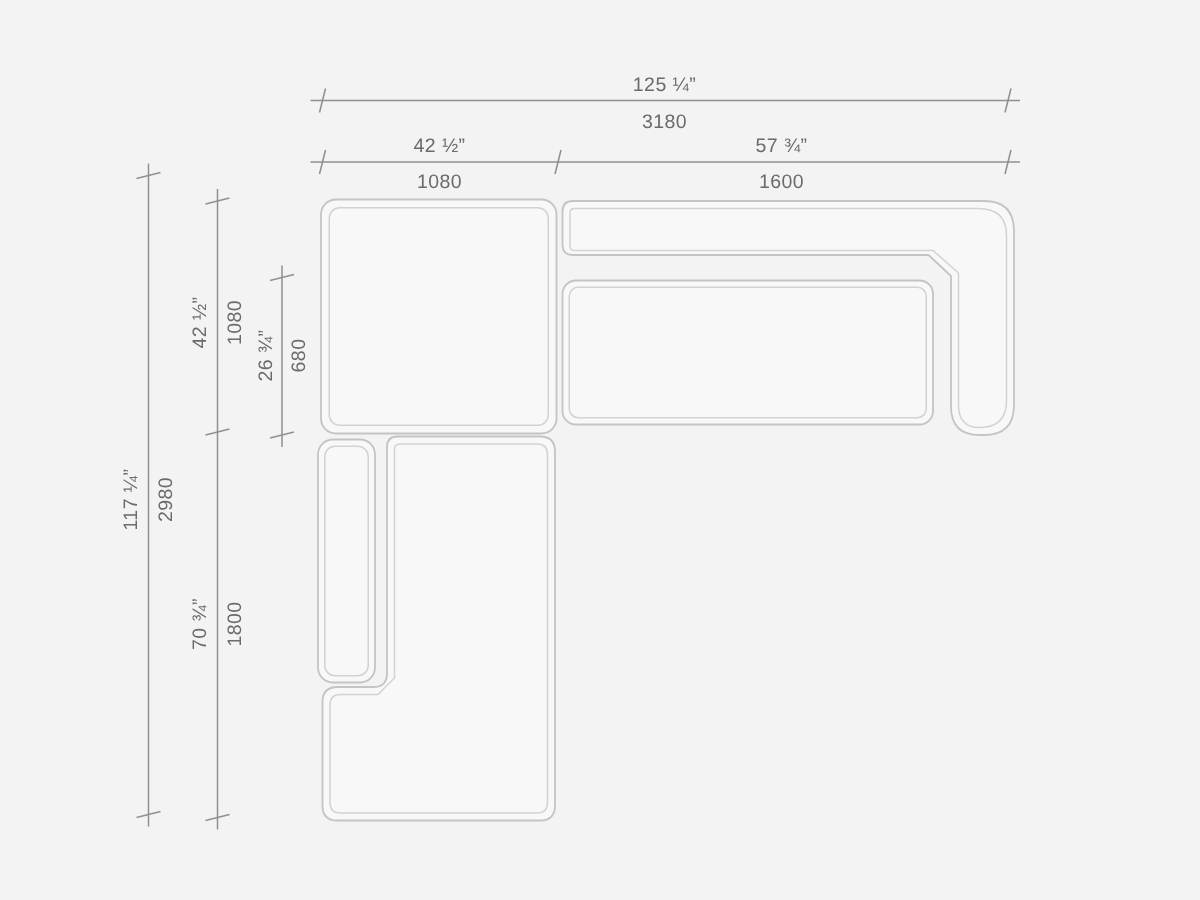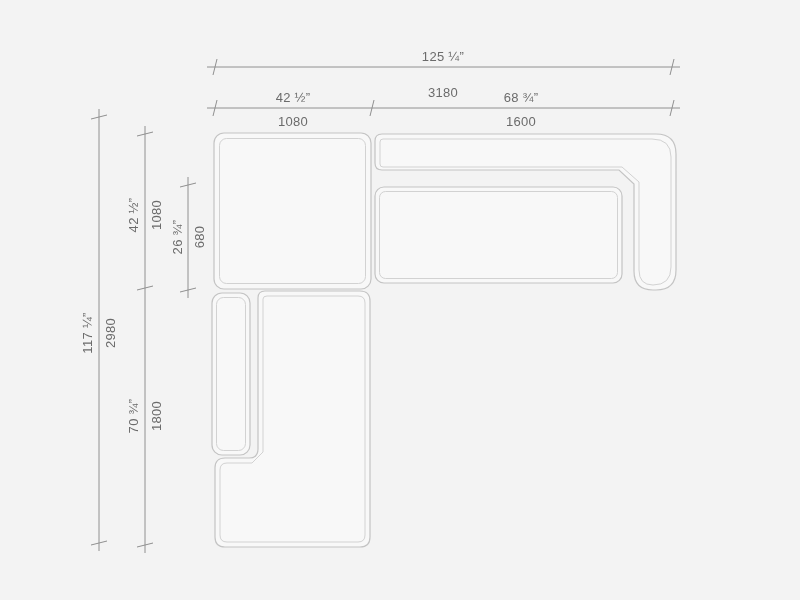--- a/index.html
+++ b/index.html
@@ -92,26 +92,26 @@
 
       <g>
         <line class="dim" x1="188" y1="177" x2="188" y2="298"></line>
         <line class="dim" x1="180" y1="187" x2="196" y2="183"></line>
         <line class="dim" x1="180" y1="292" x2="196" y2="288"></line>
       </g>
     </g>
   </svg>
 
   <div class="dim-label" style="left:443px;top:56px;">125 ¼”</div>
-  <div class="dim-label" style="left:443px;top:92px;">3180</div>
+  <div class="dim-label" style="left:443px;top:81px;">3180</div>
 
   <div class="dim-label" style="left:293px;top:97px;">42 ½”</div>
   <div class="dim-label" style="left:293px;top:121px;">1080</div>
 
-  <div class="dim-label" style="left:521px;top:97px;">68 ¾”</div>
+  <div class="dim-label" style="left:521px;top:97px;">57 ¾”</div>
   <div class="dim-label" style="left:521px;top:121px;">1600</div>
 
   <div class="dim-label vert" style="left:87px;top:333px;">117 ¼”</div>
   <div class="dim-label vert" style="left:110px;top:333px;">2980</div>
 
   <div class="dim-label vert" style="left:133px;top:215px;">42 ½”</div>
   <div class="dim-label vert" style="left:156px;top:215px;">1080</div>
 
   <div class="dim-label vert" style="left:177px;top:237px;">26 ¾”</div>
   <div class="dim-label vert" style="left:199px;top:237px;">680</div>

